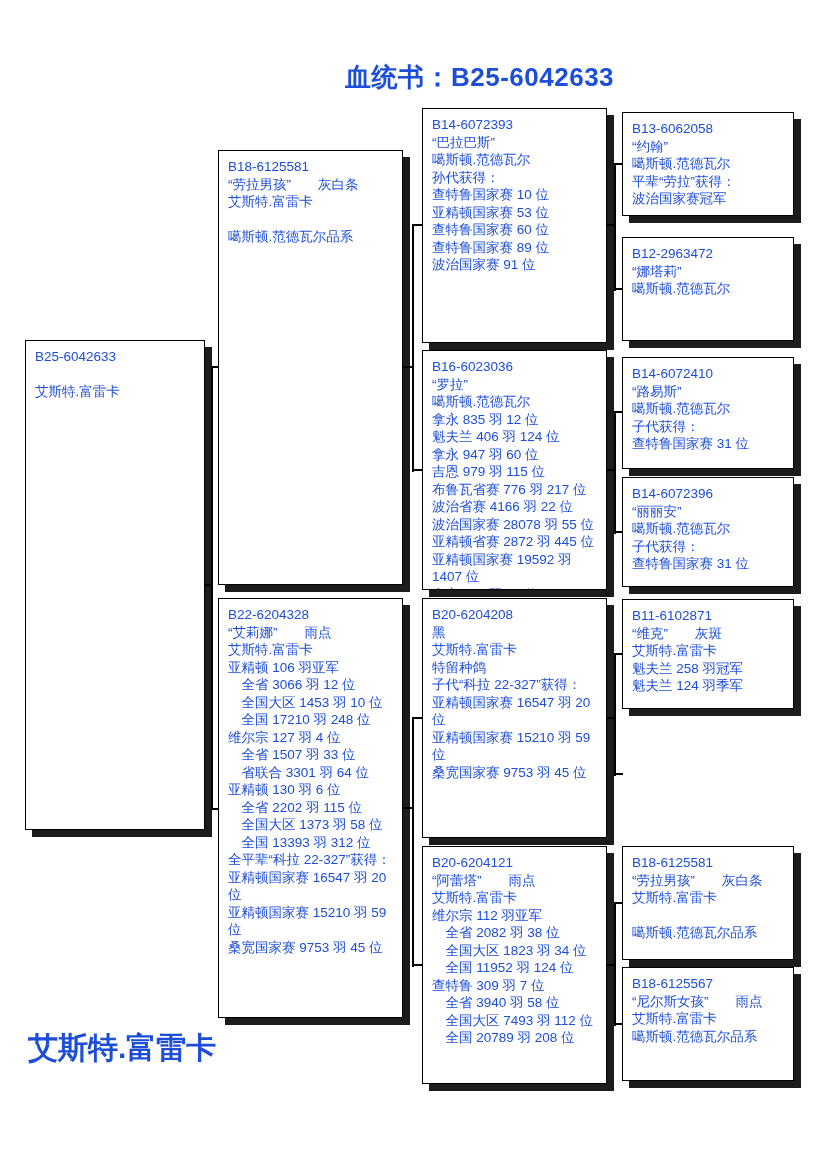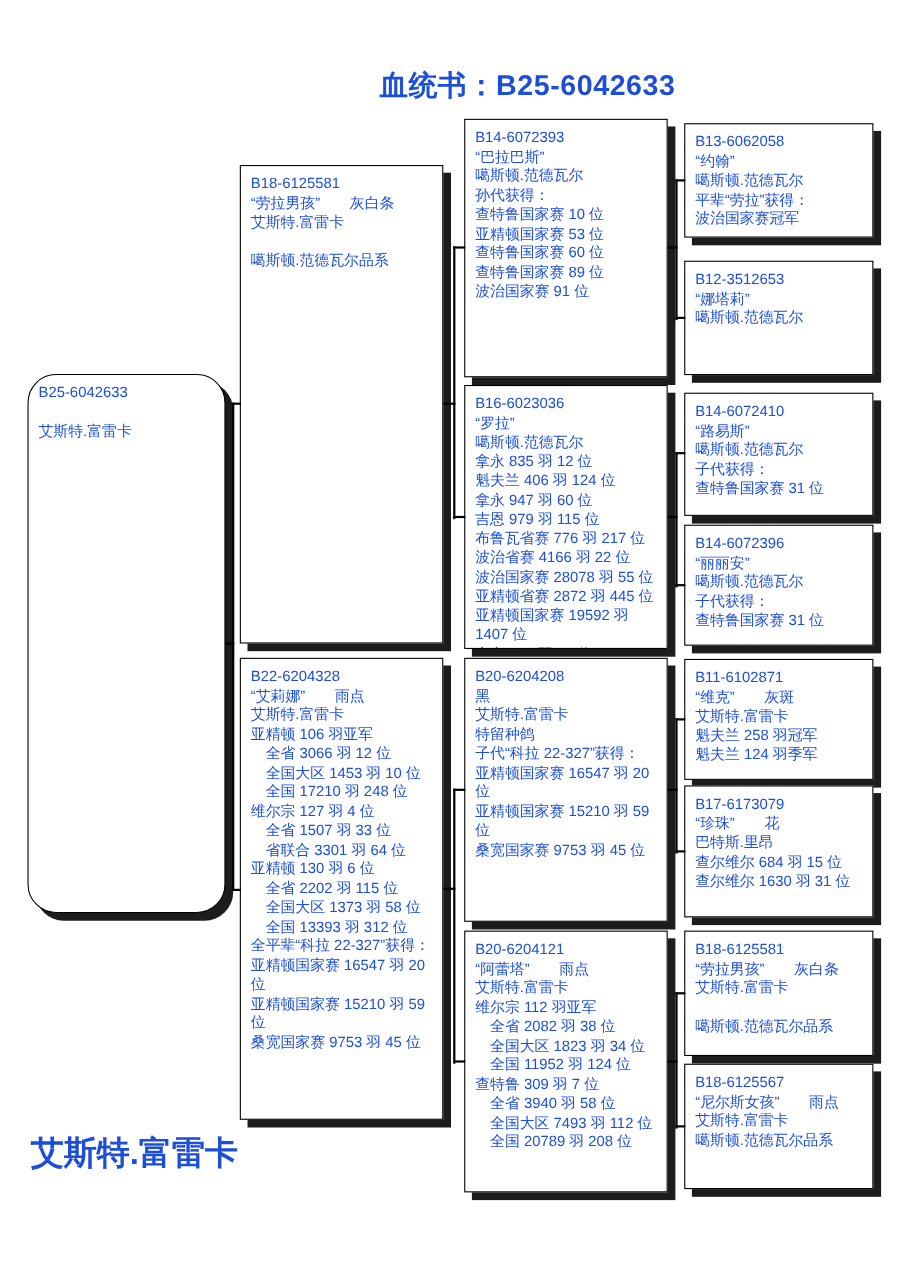--- a/index.html
+++ b/index.html
@@ -47,21 +47,21 @@
     white-space:nowrap;
   }
 </style>
 </head>
 <body>
 
 <div class="page">
 
   <h1 class="title">血统书：B25-6042633</h1>
 
-  <div class="pbox" style="left:25px;top:340px;width:180px;height:490px;border-radius:26px;">
+  <div class="pbox" style="left:25px;top:340px;width:180px;height:490px;">
     <div class="pbox-text">B25-6042633
 
 艾斯特.富雷卡</div>
   </div>
 
   <div class="pbox" style="left:218px;top:150px;width:185px;height:435px;">
     <div class="pbox-text">B18-6125581
 “劳拉男孩”　　灰白条
 艾斯特.富雷卡
 
@@ -139,21 +139,21 @@
   </div>
 
   <div class="pbox" style="left:622px;top:112px;width:172px;height:104px;">
     <div class="pbox-text">B13-6062058
 “约翰”
 噶斯顿.范德瓦尔
 平辈“劳拉”获得：
 波治国家赛冠军</div>
   </div>
   <div class="pbox" style="left:622px;top:237px;width:172px;height:104px;">
-    <div class="pbox-text">B12-3512653
+    <div class="pbox-text">B12-2963472
 “娜塔莉”
 噶斯顿.范德瓦尔</div>
   </div>
   <div class="pbox" style="left:622px;top:357px;width:172px;height:112px;">
     <div class="pbox-text">B14-6072410
 “路易斯”
 噶斯顿.范德瓦尔
 子代获得：
 查特鲁国家赛 31 位</div>
   </div>
@@ -163,27 +163,20 @@
 噶斯顿.范德瓦尔
 子代获得：
 查特鲁国家赛 31 位</div>
   </div>
   <div class="pbox" style="left:622px;top:599px;width:172px;height:110px;">
     <div class="pbox-text">B11-6102871
 “维克”　　灰斑
 艾斯特.富雷卡
 魁夫兰 258 羽冠军
 魁夫兰 124 羽季军</div>
-  </div>
-  <div class="pbox" style="left:622px;top:714px;width:172px;height:120px;">
-    <div class="pbox-text">B17-6173079
-“珍珠”　　花
-巴特斯.里昂
-查尔维尔 684 羽 15 位
-查尔维尔 1630 羽 31 位</div>
   </div>
   <div class="pbox" style="left:622px;top:846px;width:172px;height:114px;">
     <div class="pbox-text">B18-6125581
 “劳拉男孩”　　灰白条
 艾斯特.富雷卡
 
 噶斯顿.范德瓦尔品系</div>
   </div>
   <div class="pbox" style="left:622px;top:967px;width:172px;height:114px;">
     <div class="pbox-text">B18-6125567

